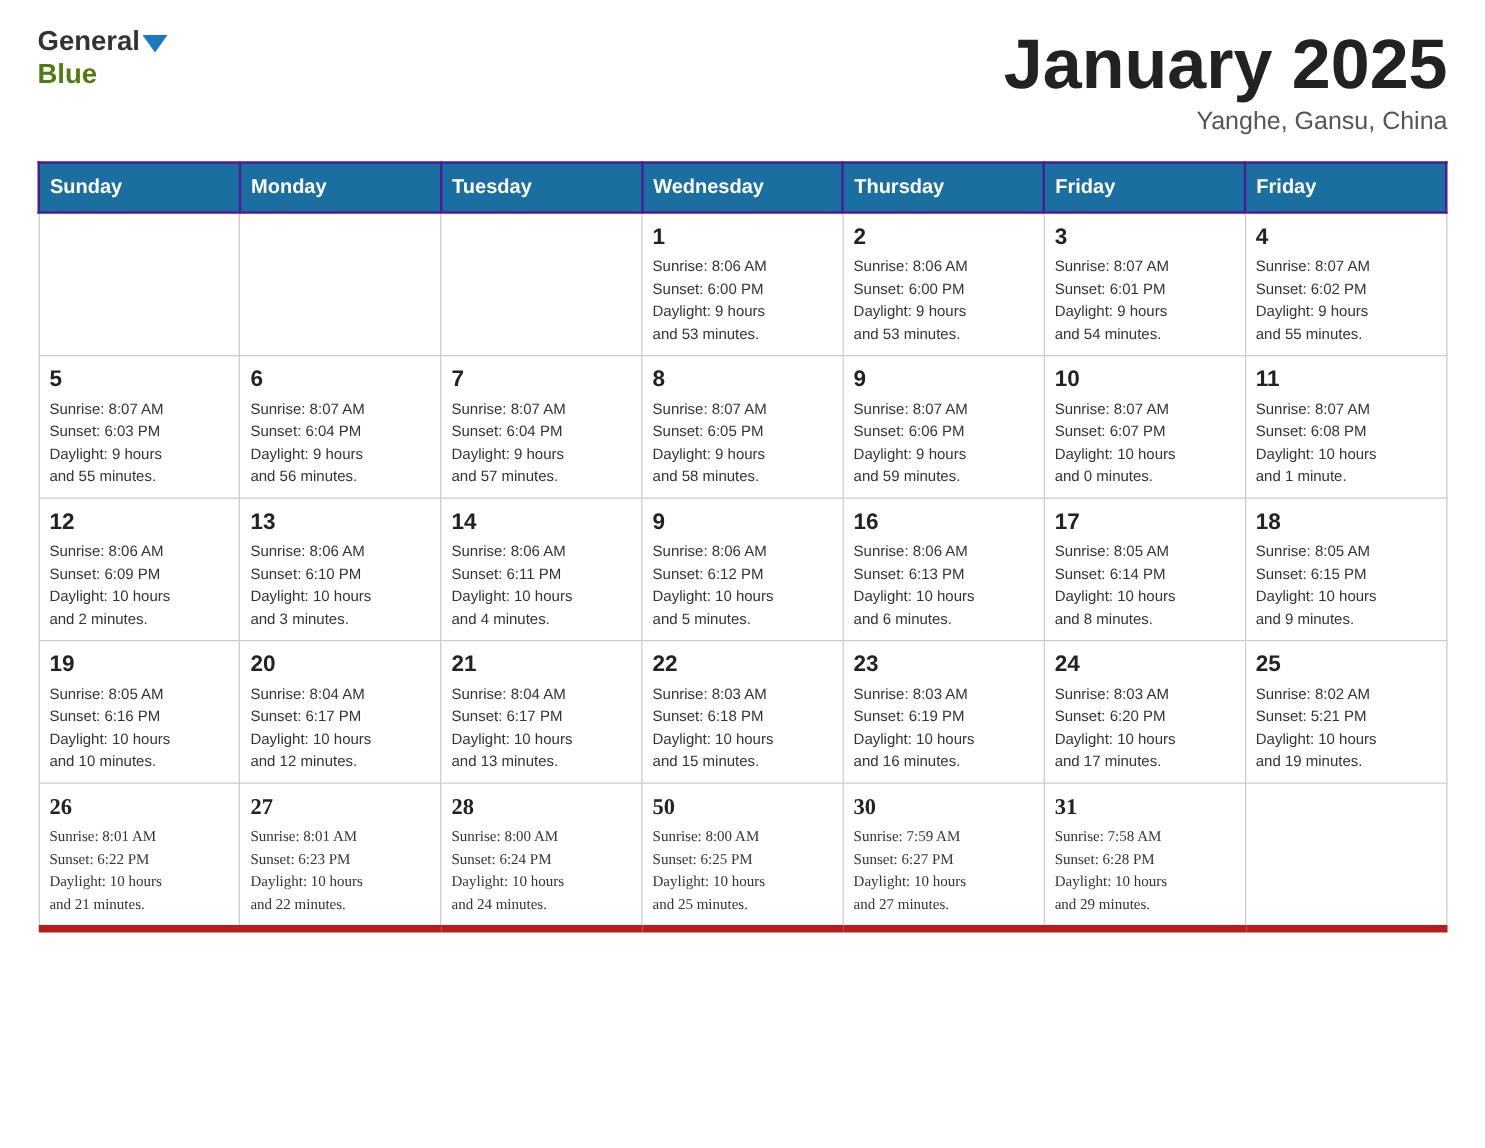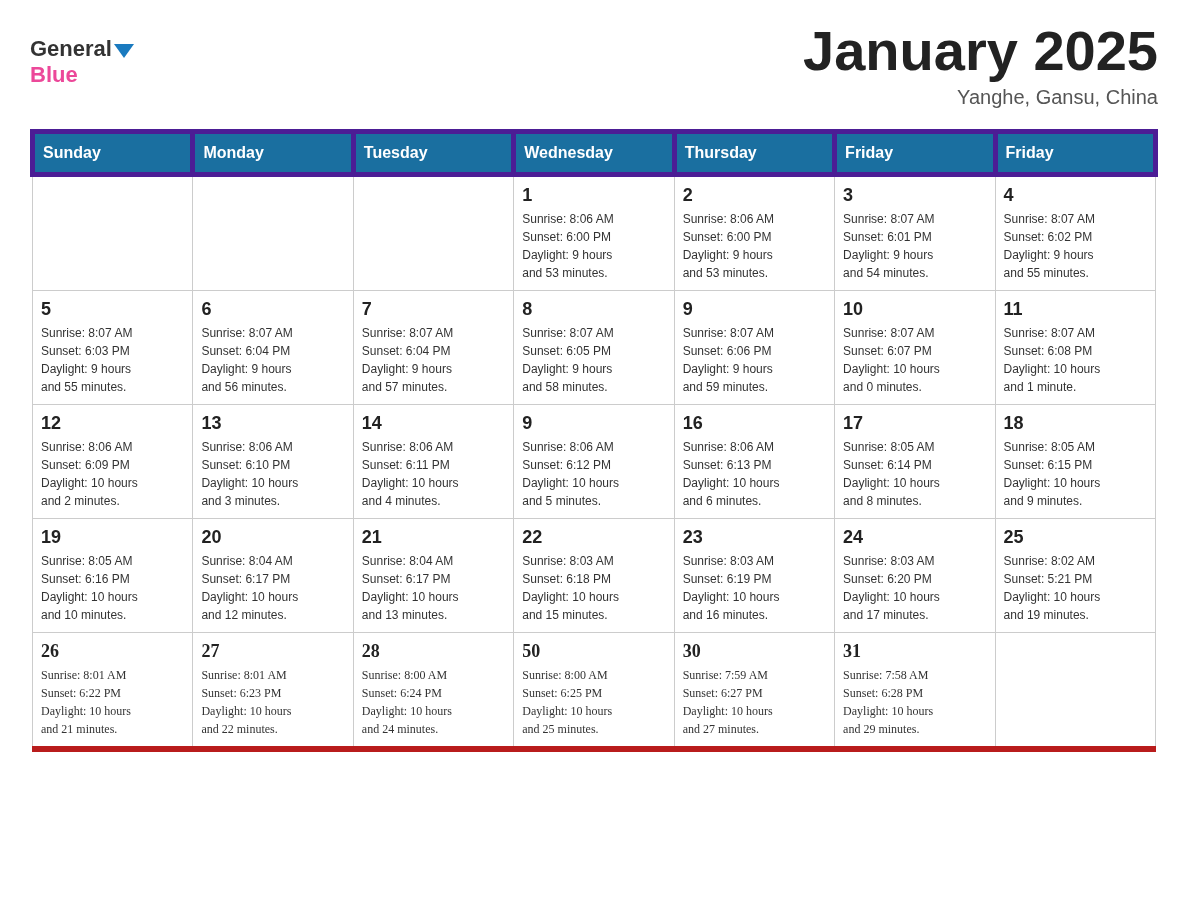--- a/index.html
+++ b/index.html
@@ -13,31 +13,30 @@
     .header {
       display: flex;
       justify-content: space-between;
       align-items: flex-start;
       margin-bottom: 20px;
     }
     .logo {
       display: flex;
       align-items: flex-start;
       gap: 4px;
-      margin-top: 16px;
     }
     .logo-text-general {
       font-size: 22px;
       font-weight: bold;
       color: #333;
     }
     .logo-text-blue {
       font-size: 22px;
       font-weight: bold;
-      color: #ec4899;
+      color: #4d7c0f;
     }
     .logo-arrow {
       width: 0;
       height: 0;
       border-left: 10px solid transparent;
       border-right: 10px solid transparent;
       border-top: 14px solid #1a7abf;
       display: inline-block;
       margin-left: 2px;
       margin-top: 4px;
@@ -69,21 +68,21 @@
       border-collapse: collapse;
       border: 1px solid #1a7abf;
     }
     .calendar th {
       background-color: #1a6fa0;
       color: #fff;
       padding: 10px 8px;
       text-align: left;
       font-size: 16px;
       font-weight: bold;
-      border: 5px solid #4c1d95;
+      border: 2px solid #4c1d95;
     }
     .calendar td {
       vertical-align: top;
       padding: 8px;
       border: 1px solid #ccc;
       width: 14.28%;
       min-height: 100px;
     }
     .day-number {
       font-size: 18px;

